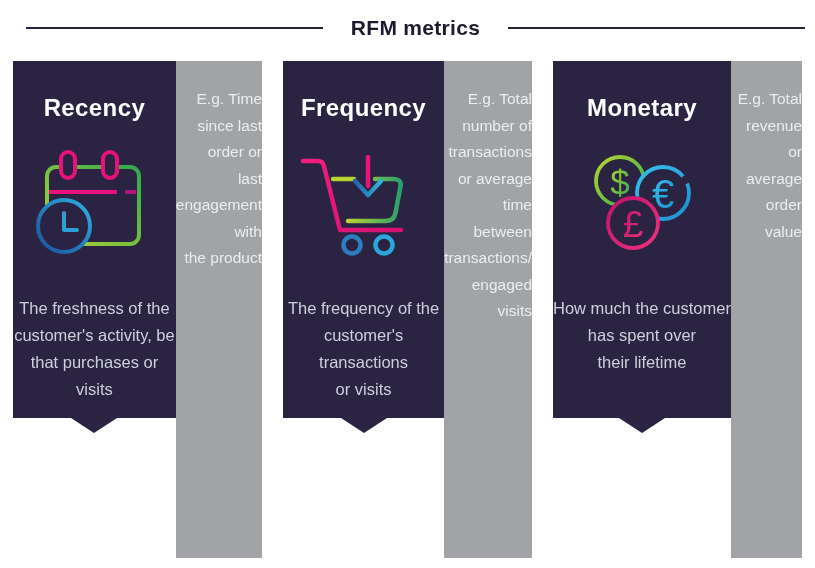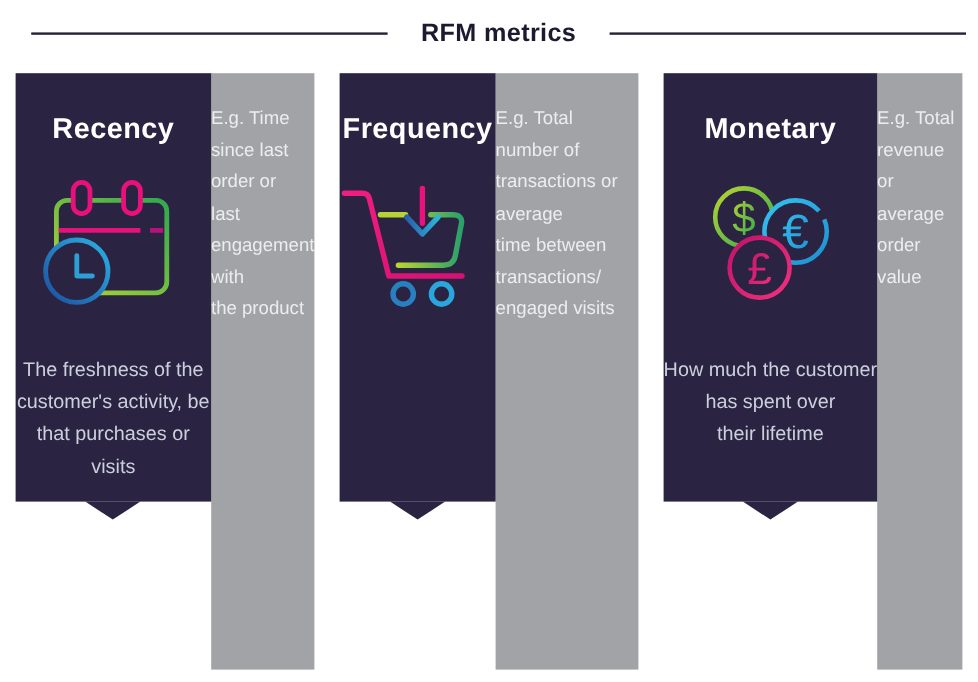--- a/index.html
+++ b/index.html
@@ -14,21 +14,21 @@
 
   .card-top { position:relative; background:#2a2342; height:357px; text-align:center; }
   .card-title { padding-top:33px; font-size:24px; font-weight:700; color:#ffffff; letter-spacing:.4px; }
   .icon-wrap { height:118px; margin-top:23px; display:flex; align-items:center; justify-content:center; }
   .card-desc { margin-top:32px; font-size:16.5px; line-height:27px; color:#ccd0dd; white-space:pre-line; }
 
   .notch { position:absolute; left:50%; bottom:-15px; transform:translateX(-50%);
            width:0; height:0; border-left:23px solid transparent; border-right:23px solid transparent;
            border-top:15px solid #2a2342; z-index:2; }
 
-  .card-bottom { flex:1; background:#a2a3a7; text-align:left; padding-top:25px; }
+  .card-bottom { flex:1; background:#a2a3a7; text-align:right; padding-top:25px; }
   .card-example { font-size:15.5px; line-height:26.5px; color:#eceded; white-space:pre-line; }
 
   svg text { font-family:"Liberation Sans", sans-serif; }
 </style>
 </head>
 <body>
 
 <div class="header">
   <div class="rule"></div>
   <div class="page-title">RFM metrics</div>
@@ -94,20 +94,23 @@
           </defs>
           <path d="M4 16 H19 C22 16 24 17.5 24.8 20.5 L41 85 H102" stroke="url(#cartPink)" stroke-width="4.5" stroke-linecap="round" stroke-linejoin="round"></path>
           <path d="M34 34 H55" stroke="#b8d432" stroke-width="4.5" stroke-linecap="round"></path>
           <path d="M76 34 H94 C100 34 102.5 36.5 101.5 41.5 L96.5 68 C95.5 73.5 92 76 86.5 76 H49" stroke="url(#basketGreen)" stroke-width="4.5" stroke-linecap="round" stroke-linejoin="round"></path>
           <path d="M69 12 V41" stroke="#ea137b" stroke-width="4.5" stroke-linecap="round"></path>
           <path d="M56 36 L69 50 L82 36" stroke="url(#chevBlue)" stroke-width="4.5" stroke-linecap="round" stroke-linejoin="round"></path>
           <circle cx="53" cy="100" r="8.5" stroke="#2a7fc0" stroke-width="4.5"></circle>
           <circle cx="85" cy="100" r="8.5" stroke="#2aa6dd" stroke-width="4.5"></circle>
         </svg>
       </div>
+      <div class="card-desc">The frequency of the
+customer's transactions
+or visits</div>
       <div class="notch"></div>
     </div>
     <div class="card-bottom">
       <div class="card-example">E.g. Total number of
 transactions or average
 time between transactions/
 engaged visits</div>
     </div>
   </div>
 

